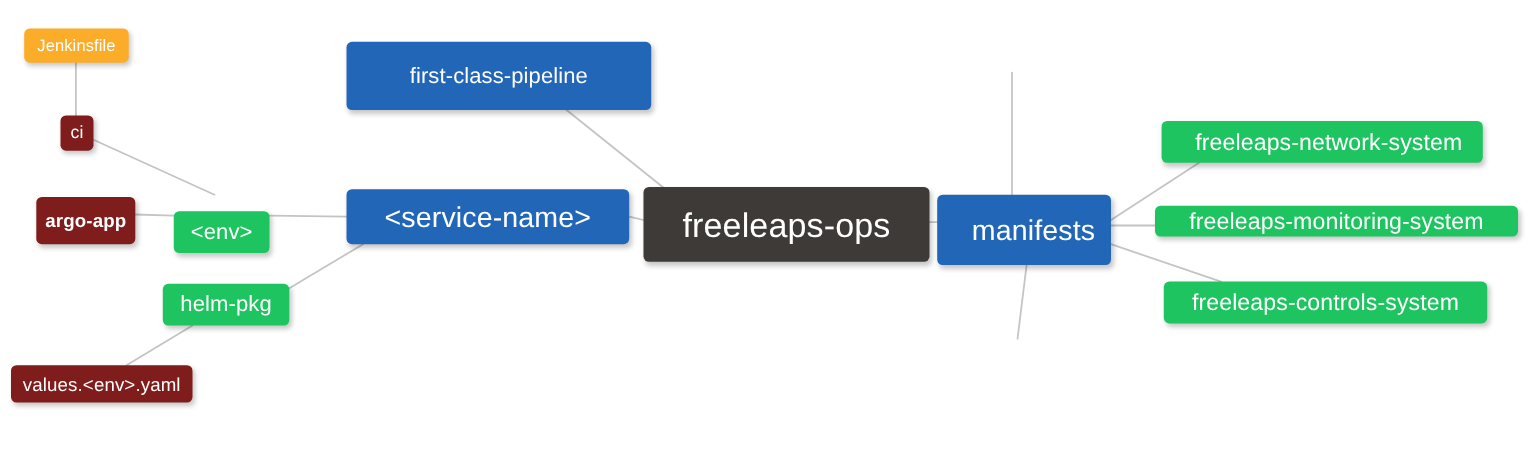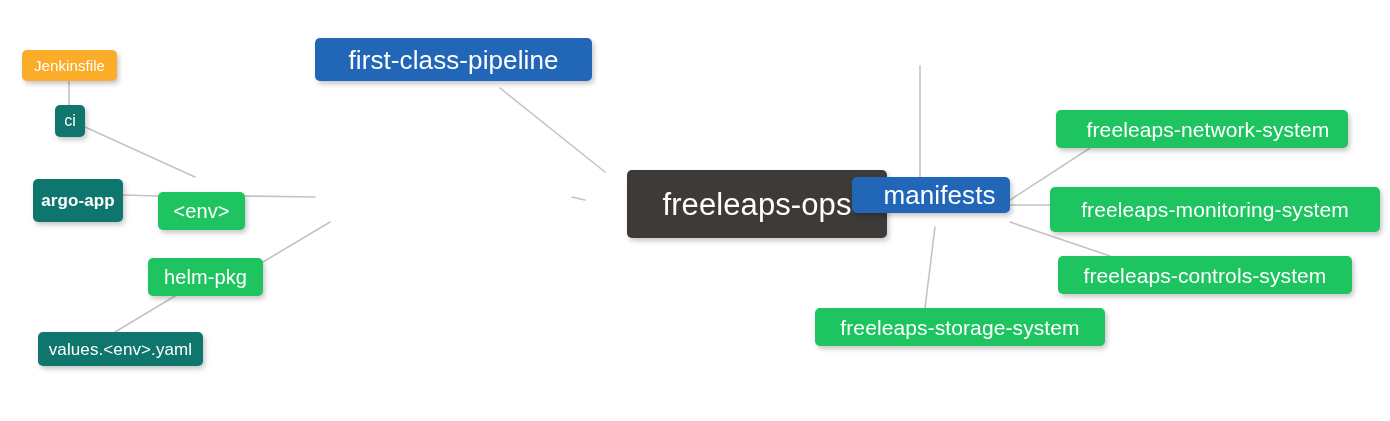--- a/index.html
+++ b/index.html
@@ -36,21 +36,21 @@
     white-space: nowrap;
     box-shadow: 2px 3px 5px rgba(0,0,0,0.22);
     padding: 0 10px;
     line-height: 1;
     letter-spacing: 0.1px;
   }
   .n-root    { background: #3e3a38; }
   .n-blue    { background: #2266b8; }
   .n-green   { background: #1ec460; }
   .n-orange  { background: #fbad2a; }
-  .n-red     { background: #0f766e; }
+  .n-red     { background: #7f1d1d; }
 </style>
 </head>
 <body>
 
 <div id="canvas" style="background: rgb(255, 255, 255);">
   <svg id="edges" width="1390" height="421" viewBox="0 0 1390 421" xmlns="http://www.w3.org/2000/svg">
       <line x1="585" y1="200" x2="572" y2="197" stroke="#c4c4c4" stroke-width="1.6" stroke-linecap="round"></line>
       <line x1="605" y1="172" x2="500" y2="88" stroke="#c4c4c4" stroke-width="1.6" stroke-linecap="round"></line>
       <line x1="845" y1="202" x2="852" y2="202" stroke="#c4c4c4" stroke-width="1.6" stroke-linecap="round"></line>
       <line x1="315" y1="197" x2="245" y2="196" stroke="#c4c4c4" stroke-width="1.6" stroke-linecap="round"></line>
@@ -58,26 +58,26 @@
       <line x1="195" y1="177" x2="85" y2="127" stroke="#c4c4c4" stroke-width="1.6" stroke-linecap="round"></line>
       <line x1="158" y1="196" x2="123" y2="195" stroke="#c4c4c4" stroke-width="1.6" stroke-linecap="round"></line>
       <line x1="69" y1="105" x2="69" y2="57" stroke="#c4c4c4" stroke-width="1.6" stroke-linecap="round"></line>
       <line x1="175" y1="296" x2="115" y2="332" stroke="#c4c4c4" stroke-width="1.6" stroke-linecap="round"></line>
       <line x1="920" y1="177" x2="920" y2="66" stroke="#c4c4c4" stroke-width="1.6" stroke-linecap="round"></line>
       <line x1="1010" y1="200" x2="1090" y2="148" stroke="#c4c4c4" stroke-width="1.6" stroke-linecap="round"></line>
       <line x1="1010" y1="205" x2="1050" y2="205" stroke="#c4c4c4" stroke-width="1.6" stroke-linecap="round"></line>
       <line x1="1010" y1="222" x2="1110" y2="256" stroke="#c4c4c4" stroke-width="1.6" stroke-linecap="round"></line>
       <line x1="935" y1="227" x2="925" y2="308" stroke="#c4c4c4" stroke-width="1.6" stroke-linecap="round"></line>
     </svg>
-<div class="node n-root" style="left: 585px; top: 170px; width: 260px; height: 68px; font-size: 31px; margin-left: 42px;">freeleaps-ops</div>
-    <div class="node n-blue" style="left: 315px; top: 38px; width: 277px; height: 43px; font-size: 26px;">first-class-pipeline</div>
-    <div class="node n-blue" style="left: 852px; top: 177px; width: 158px; height: 36px; font-size: 26px; padding-left: 27px;">manifests</div>
+<div class="node n-root" style="left: 585px; top: 170px; width: 260px; height: 68px; font-size: 31px;">freeleaps-ops</div>
+    <div class="node n-blue" style="left: 315px; top: 172px; width: 257px; height: 50px; font-size: 26px;">&lt;service-name&gt;</div>
+    <div class="node n-blue" style="left: 315px; top: 38px; width: 277px; height: 62px; font-size: 20px;">first-class-pipeline</div>
+    <div class="node n-blue" style="left: 852px; top: 177px; width: 158px; height: 64px; font-size: 26px; padding-left: 27px;">manifests</div>
     <div class="node n-green" style="left: 158px; top: 192px; width: 87px; height: 38px; font-size: 20px;">&lt;env&gt;</div>
     <div class="node n-green" style="left: 148px; top: 258px; width: 115px; height: 38px; font-size: 20px;">helm-pkg</div>
     <div class="node n-red" style="left: 55px; top: 105px; width: 30px; height: 32px; font-size: 16px;">ci</div>
-    <div class="node n-orange" style="left: 22px; top: 26px; width: 95px; height: 31px; font-size: 15px; margin-top: 24px;">Jenkinsfile</div>
+    <div class="node n-orange" style="left: 22px; top: 26px; width: 95px; height: 31px; font-size: 15px;">Jenkinsfile</div>
     <div class="node n-red" style="left: 33px; top: 179px; width: 90px; height: 43px; font-size: 17px; font-weight: bold;">argo-app</div>
-    <div class="node n-red" style="left: 10px; top: 332px; width: 165px; height: 34px; font-size: 17px; margin-left: 28px;">values.&lt;env&gt;.yaml</div>
+    <div class="node n-red" style="left: 10px; top: 332px; width: 165px; height: 34px; font-size: 17px;">values.&lt;env&gt;.yaml</div>
     <div class="node n-green" style="left: 1056px; top: 110px; width: 292px; height: 38px; font-size: 21px; padding-left: 22px;">freeleaps-network-system</div>
-    <div class="node n-green" style="left: 1050px; top: 187px; width: 330px; height: 45px; font-size: 21px;">freeleaps-monitoring-system</div>
+    <div class="node n-green" style="left: 1050px; top: 187px; width: 330px; height: 28px; font-size: 21px;">freeleaps-monitoring-system</div>
     <div class="node n-green" style="left: 1058px; top: 256px; width: 294px; height: 38px; font-size: 21px;">freeleaps-controls-system</div>
-    <div class="node n-green" style="left: 815px; top: 308px; width: 290px; height: 38px; font-size: 21px;">freeleaps-storage-system</div>
   </div>
 
 </body></html>

